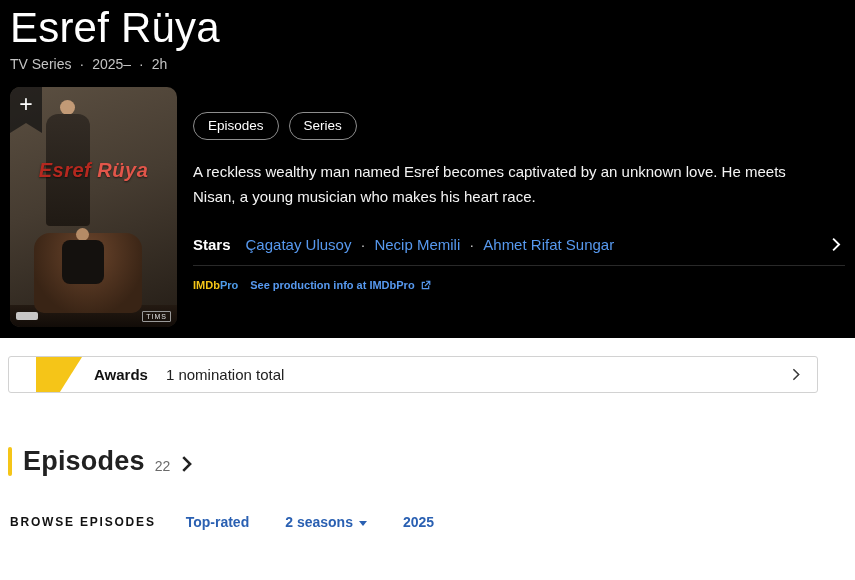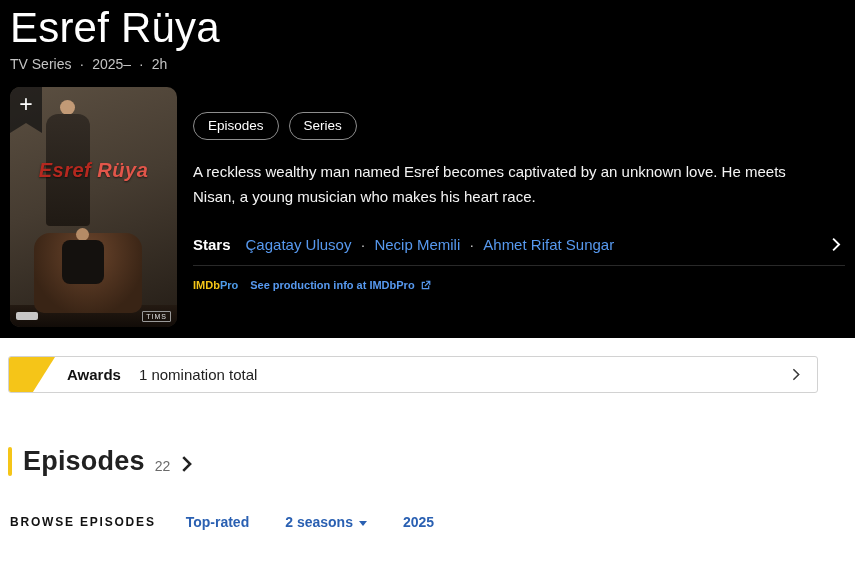--- a/index.html
+++ b/index.html
@@ -94,21 +94,21 @@
   .pro-row { display:flex; align-items:center; padding:13px 0 0; font-size:11px; font-weight:700; }
   .pro-imdb { color:#f5c518; }
   .pro-pro  { color:#4f9be8; }
   .pro-link { color:#5799ef; text-decoration:none; margin-left:12px; display:flex; align-items:center; gap:4px; cursor:pointer; }
 
   
   .light { background:#ffffff; padding-top:18px; height:242px; }
   .awards-box {
     margin-left:8px; width:810px; height:37px;
     border:1px solid #d2d2d2; border-radius:3px; background:#fff;
-    display:flex; align-items:center; overflow:hidden; cursor:pointer;
+    display:flex; align-items:center; overflow:hidden; cursor:pointer;padding-left:27px;
   }
   .award-accent {
     width:46px; align-self:stretch; flex:none; background:#f5c518;
     clip-path:polygon(0 0, 100% 0, 52% 100%, 0 100%);
   }
   .awards-label { font-weight:700; font-size:15px; color:#121212; margin-left:12px; }
   .awards-text  { font-size:15px; color:#212121; margin-left:18px;text-align:center; }
   .awards-chevron { margin-left:auto; margin-right:13px; color:#3a3a3a; display:flex; }
 
   .episodes-header { display:flex; align-items:center; margin:53px 0 0 8px; cursor:pointer; }

